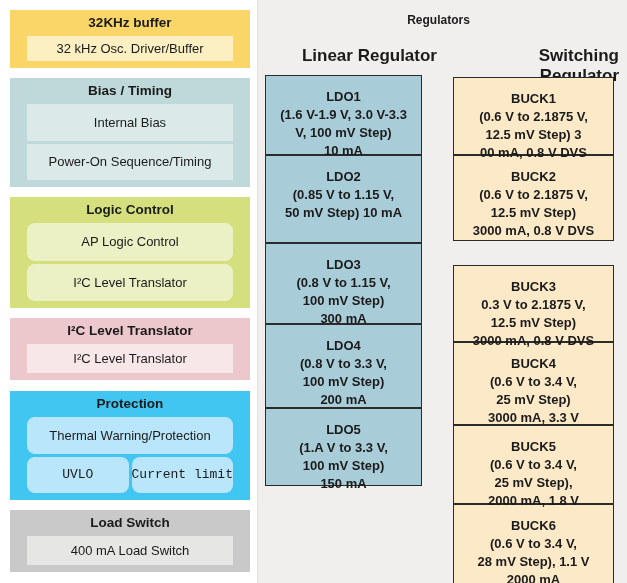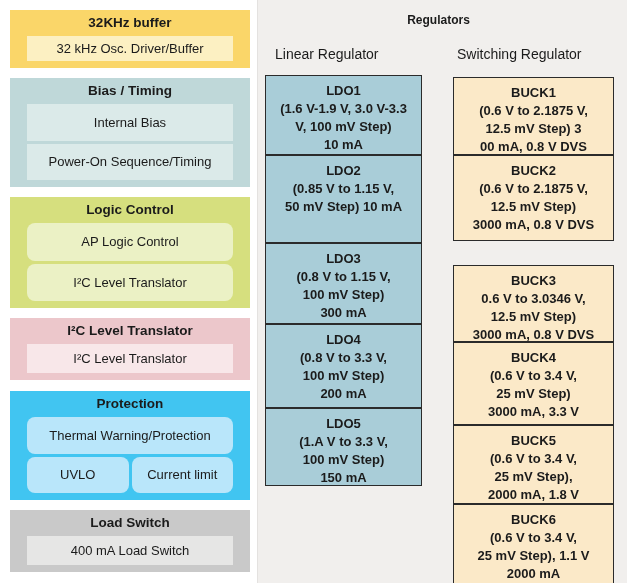--- a/index.html
+++ b/index.html
@@ -15,46 +15,46 @@
   
   .block{
     position:absolute;left:10px;width:240px;box-sizing:border-box;
     display:flex;flex-direction:column;padding:2px 17px 7px;gap:3px;
   }
   .block-title{text-align:center;font-weight:bold;font-size:13.5px;line-height:21px;}
   .block-item{
     flex:1;display:flex;align-items:center;justify-content:center;
     font-size:13px;text-align:center;
   }
-  .block-row{flex:1;display:flex;gap:3px;}
+  .block-row{flex:1;display:flex;gap:3px;font-family:Liberation Mono, monospace;}
   .block-row .block-item{flex:1;}
   .yellow{background:var(--yellow-outer);} .yellow .block-item{background:var(--yellow-inner);}
   .teal{background:var(--teal-outer);}     .teal .block-item{background:var(--teal-inner);}
   .green{background:var(--green-outer);}   .green .block-item{background:var(--green-inner);border-radius:8px;}
   .pink{background:var(--pink-outer);}     .pink .block-item{background:var(--pink-inner);}
   .blue{background:var(--blue-outer);}     .blue .block-item{background:var(--blue-inner);border-radius:8px;}
   .gray{background:var(--gray-outer);}     .gray .block-item{background:var(--gray-inner);}
   
   .reg-title{
     position:absolute;left:257px;top:13px;width:363px;text-align:center;
     font-weight:bold;font-size:12px;
   }
   .col-header{
-    position:absolute;top:46px;width:162px;text-align:left;
-    font-weight:normal;font-size:14px;
+    position:absolute;top:46px;width:162px;text-align:right;
+    font-weight:bold;font-size:17px;
   }
   .col-header.linear{left:275px;}
   .col-header.switching{left:457px;}
   
   .stack{position:absolute;}
   .ldo-stack{left:265px;top:75px;width:157px;}
   .buck-stack{left:453px;top:77px;width:161px;}
   .unit{
     box-sizing:border-box;border:1.5px solid var(--unit-border);
-    padding-top:6px;text-align:center;font-weight:bold;
+    padding-top:12px;text-align:center;font-weight:bold;
     font-size:13px;line-height:18px;
   }
   .ldo-stack .unit{background:var(--ldo-fill);}
   .buck-stack .unit{background:var(--buck-fill);}
 </style>
 </head>
 <body>
 
 <div class="page">
 
@@ -140,37 +140,37 @@
         <div class="line">00 mA, 0.8 V DVS</div>
       </div>
     <div class="unit" style="height:86px;">
         <div class="line">BUCK2</div>
         <div class="line">(0.6 V to 2.1875 V,</div>
         <div class="line">12.5 mV Step)</div>
         <div class="line">3000 mA, 0.8 V DVS</div>
       </div>
     <div class="unit" style="height:77px;margin-top:24px;">
         <div class="line">BUCK3</div>
-        <div class="line">0.6 V to 3.0346 V,</div>
+        <div class="line">0.3 V to 2.1875 V,</div>
         <div class="line">12.5 mV Step)</div>
         <div class="line">3000 mA, 0.8 V DVS</div>
       </div>
     <div class="unit" style="height:83px;">
         <div class="line">BUCK4</div>
         <div class="line">(0.6 V to 3.4 V,</div>
         <div class="line">25 mV Step)</div>
         <div class="line">3000 mA, 3.3 V</div>
       </div>
     <div class="unit" style="height:79px;">
         <div class="line">BUCK5</div>
         <div class="line">(0.6 V to 3.4 V,</div>
         <div class="line">25 mV Step),</div>
         <div class="line">2000 mA, 1.8 V</div>
       </div>
     <div class="unit" style="height:80px;">
         <div class="line">BUCK6</div>
         <div class="line">(0.6 V to 3.4 V,</div>
-        <div class="line">25 mV Step), 1.1 V</div>
+        <div class="line">28 mV Step), 1.1 V</div>
         <div class="line">2000 mA</div>
       </div>
   </div>
 
 </div>
 
 </body></html>

